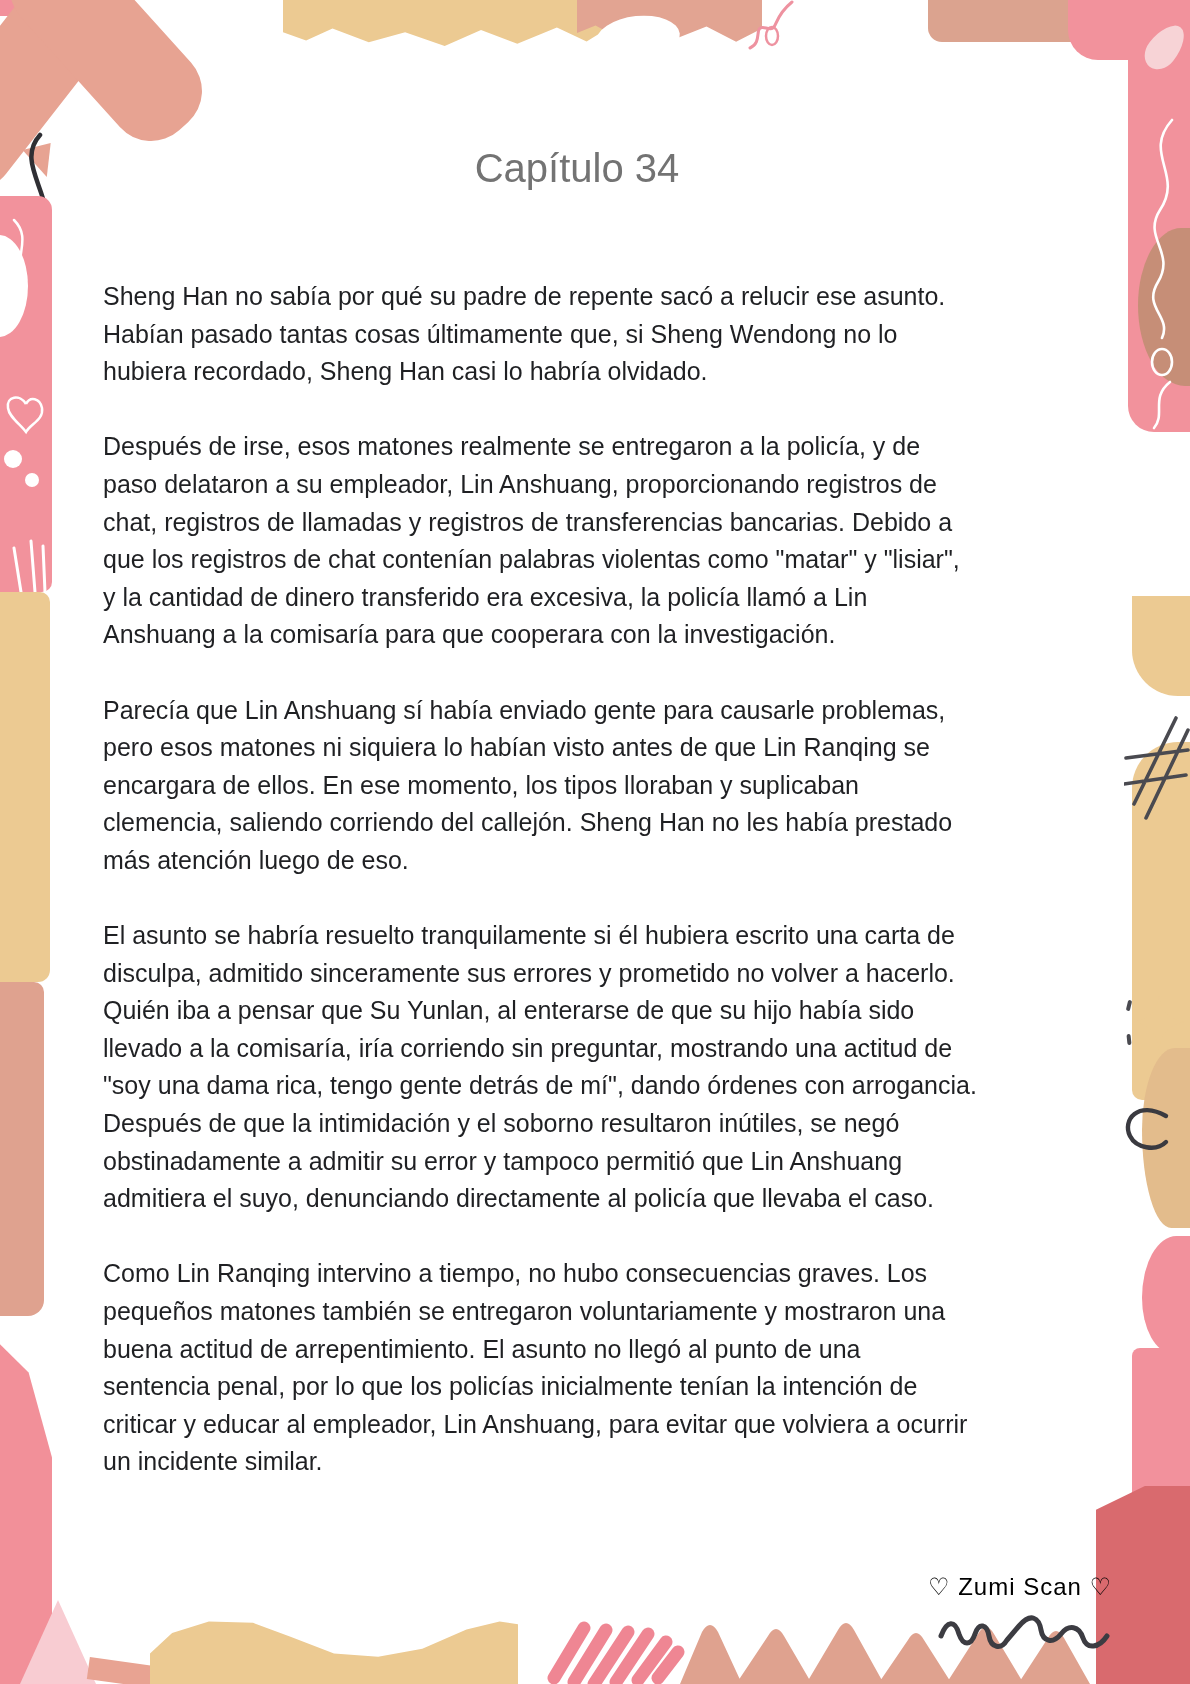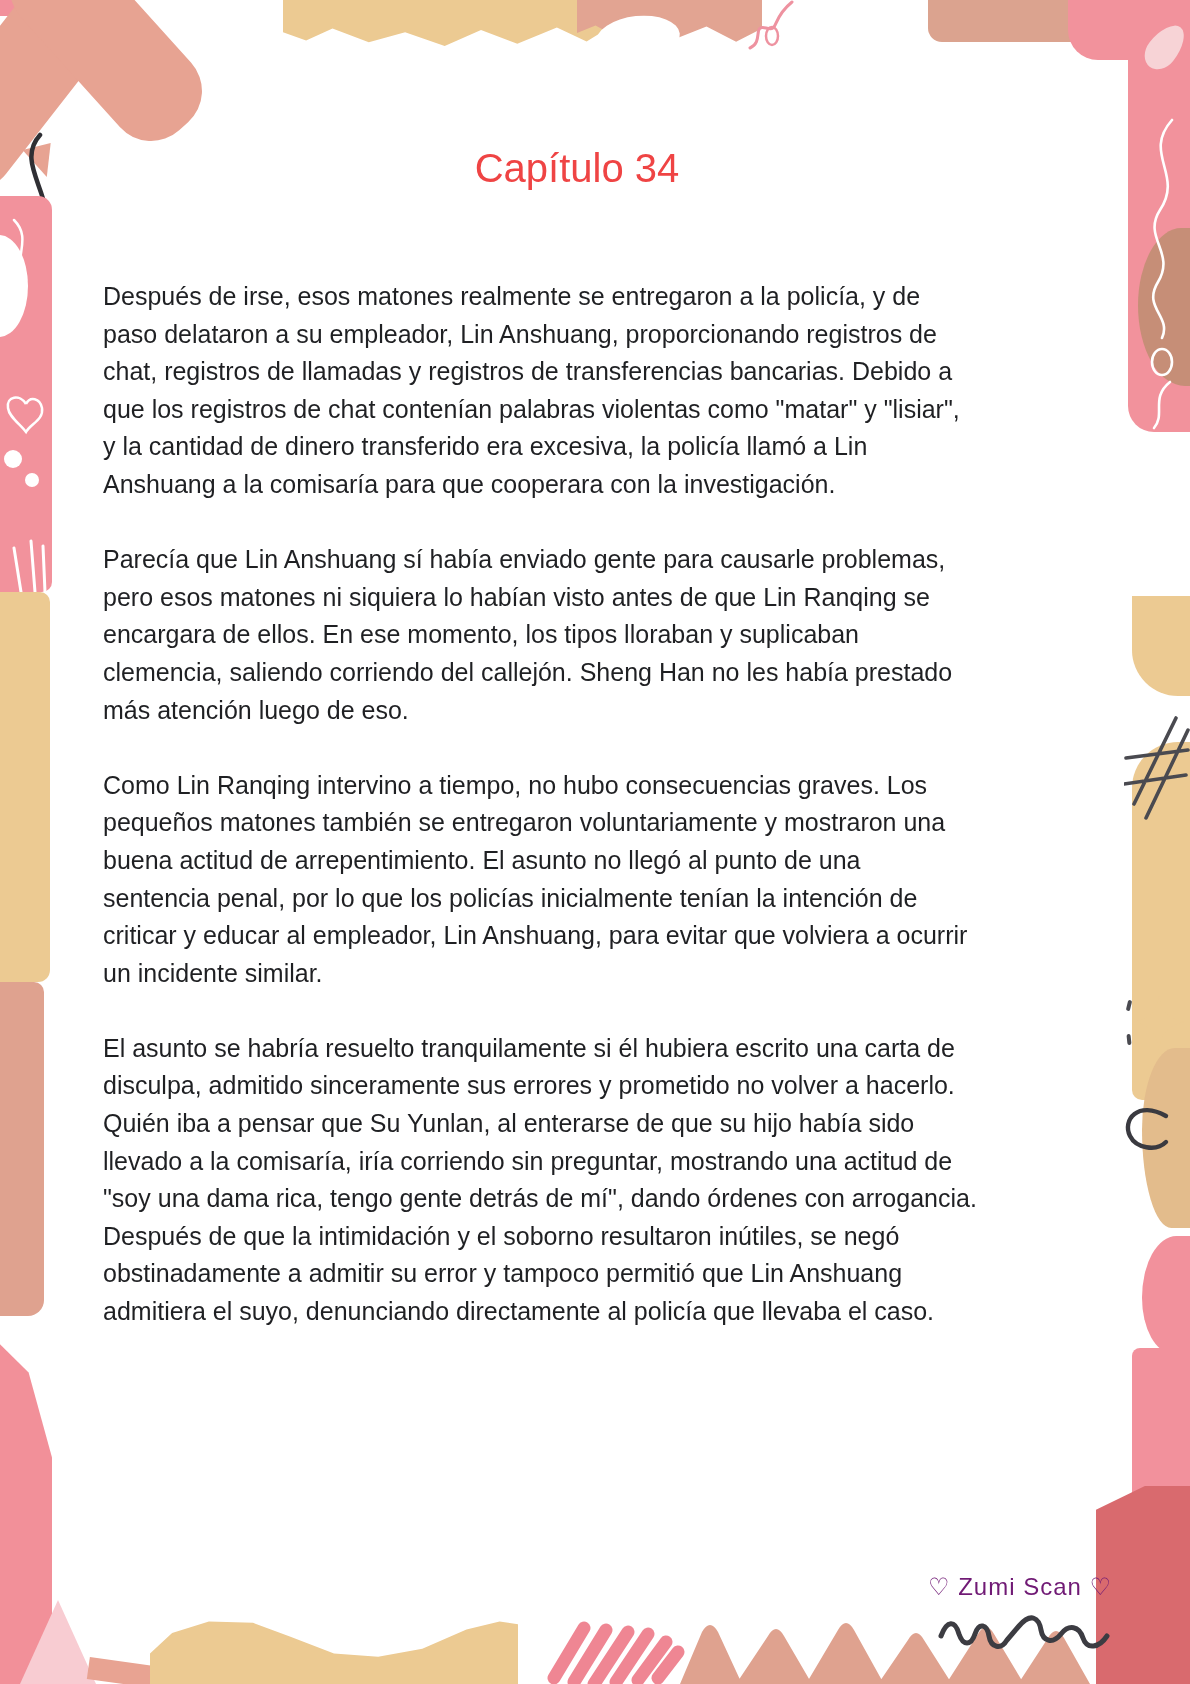--- a/index.html
+++ b/index.html
@@ -59,26 +59,26 @@
   .br-crimson{left:1096px;top:1486px;width:94px;height:198px;background:#d96a6e;
             clip-path:polygon(0 12%,52% 0,100% 0,100% 100%,0 100%);}
 
   
   .b-tan-wave{left:150px;top:1616px;width:368px;height:68px;background:#ecca92;
             clip-path:polygon(0 55%,6% 25%,16% 8%,28% 10%,38% 30%,50% 55%,62% 60%,74% 48%,86% 20%,95% 8%,100% 12%,100% 100%,0 100%);}
   .b-salmon-bit{left:88px;top:1662px;width:72px;height:22px;background:#e8a392;transform:rotate(8deg);}
 
   
   .title{position:absolute;left:103px;top:138px;width:948px;text-align:center;
-         font-size:40px;line-height:60px;color:#ef4444;}
+         font-size:40px;line-height:60px;color:#737373;}
   .text-body{position:absolute;left:103px;top:278px;width:915px;color:#1f2023;
          font-size:25px;line-height:37.6px;}
   .para{white-space:pre;margin:0 0 37.6px 0;}
   .credit{position:absolute;left:928px;top:1572px;width:190px;font-size:24px;line-height:30px;
-         color:#701a75;letter-spacing:1px;}
+         color:#000000;letter-spacing:1px;}
   svg{display:block;}
 </style>
 </head>
 <body>
 
 <div class="page">
 
   <div class="deco tl-corner-bit"></div>
   <div class="deco tl-bar-a grain"></div>
   <div class="deco tl-bar-b grain"></div>
@@ -149,42 +149,45 @@
              M266 68 L298 18 Q306 4 314 18 L344 68 Z M338 68 L368 22 Q376 8 384 22 L410 68 Z" fill="#dfa28f"></path>
   </svg>
   <svg class="deco" style="left:935px;top:1596px;" width="190" height="70" viewBox="0 0 190 70">
     <path d="M6,40 C12,24 20,24 24,38 C28,50 36,50 40,38 C44,26 52,28 54,40 C56,52 66,54 72,44 L84,30
              C96,16 104,22 106,34 C108,46 118,48 126,38 C134,28 144,30 148,42 C152,54 164,52 172,40" stroke="#3c3c42" stroke-width="5" fill="none" stroke-linecap="round"></path>
   </svg>
 
   <h1 class="title" style="font-weight:400;margin:0;">Capítulo 34</h1>
 
   <div class="text-body">
+    <p class="para">Sheng Han no sabía por qué su padre de repente sacó a relucir ese asunto.
+Habían pasado tantas cosas últimamente que, si Sheng Wendong no lo
+hubiera recordado, Sheng Han casi lo habría olvidado.</p>
     <p class="para">Después de irse, esos matones realmente se entregaron a la policía, y de
 paso delataron a su empleador, Lin Anshuang, proporcionando registros de
 chat, registros de llamadas y registros de transferencias bancarias. Debido a
 que los registros de chat contenían palabras violentas como "matar" y "lisiar",
 y la cantidad de dinero transferido era excesiva, la policía llamó a Lin
 Anshuang a la comisaría para que cooperara con la investigación.</p>
     <p class="para">Parecía que Lin Anshuang sí había enviado gente para causarle problemas,
 pero esos matones ni siquiera lo habían visto antes de que Lin Ranqing se
 encargara de ellos. En ese momento, los tipos lloraban y suplicaban
 clemencia, saliendo corriendo del callejón. Sheng Han no les había prestado
 más atención luego de eso.</p>
-    <p class="para">Como Lin Ranqing intervino a tiempo, no hubo consecuencias graves. Los
-pequeños matones también se entregaron voluntariamente y mostraron una
-buena actitud de arrepentimiento. El asunto no llegó al punto de una
-sentencia penal, por lo que los policías inicialmente tenían la intención de
-criticar y educar al empleador, Lin Anshuang, para evitar que volviera a ocurrir
-un incidente similar.</p>
     <p class="para">El asunto se habría resuelto tranquilamente si él hubiera escrito una carta de
 disculpa, admitido sinceramente sus errores y prometido no volver a hacerlo.
 Quién iba a pensar que Su Yunlan, al enterarse de que su hijo había sido
 llevado a la comisaría, iría corriendo sin preguntar, mostrando una actitud de
 "soy una dama rica, tengo gente detrás de mí", dando órdenes con arrogancia.
 Después de que la intimidación y el soborno resultaron inútiles, se negó
 obstinadamente a admitir su error y tampoco permitió que Lin Anshuang
 admitiera el suyo, denunciando directamente al policía que llevaba el caso.</p>
+    <p class="para">Como Lin Ranqing intervino a tiempo, no hubo consecuencias graves. Los
+pequeños matones también se entregaron voluntariamente y mostraron una
+buena actitud de arrepentimiento. El asunto no llegó al punto de una
+sentencia penal, por lo que los policías inicialmente tenían la intención de
+criticar y educar al empleador, Lin Anshuang, para evitar que volviera a ocurrir
+un incidente similar.</p>
   </div>
 
   <div class="credit">♡ Zumi Scan ♡</div>
 
 </div>
 
 </body></html>

